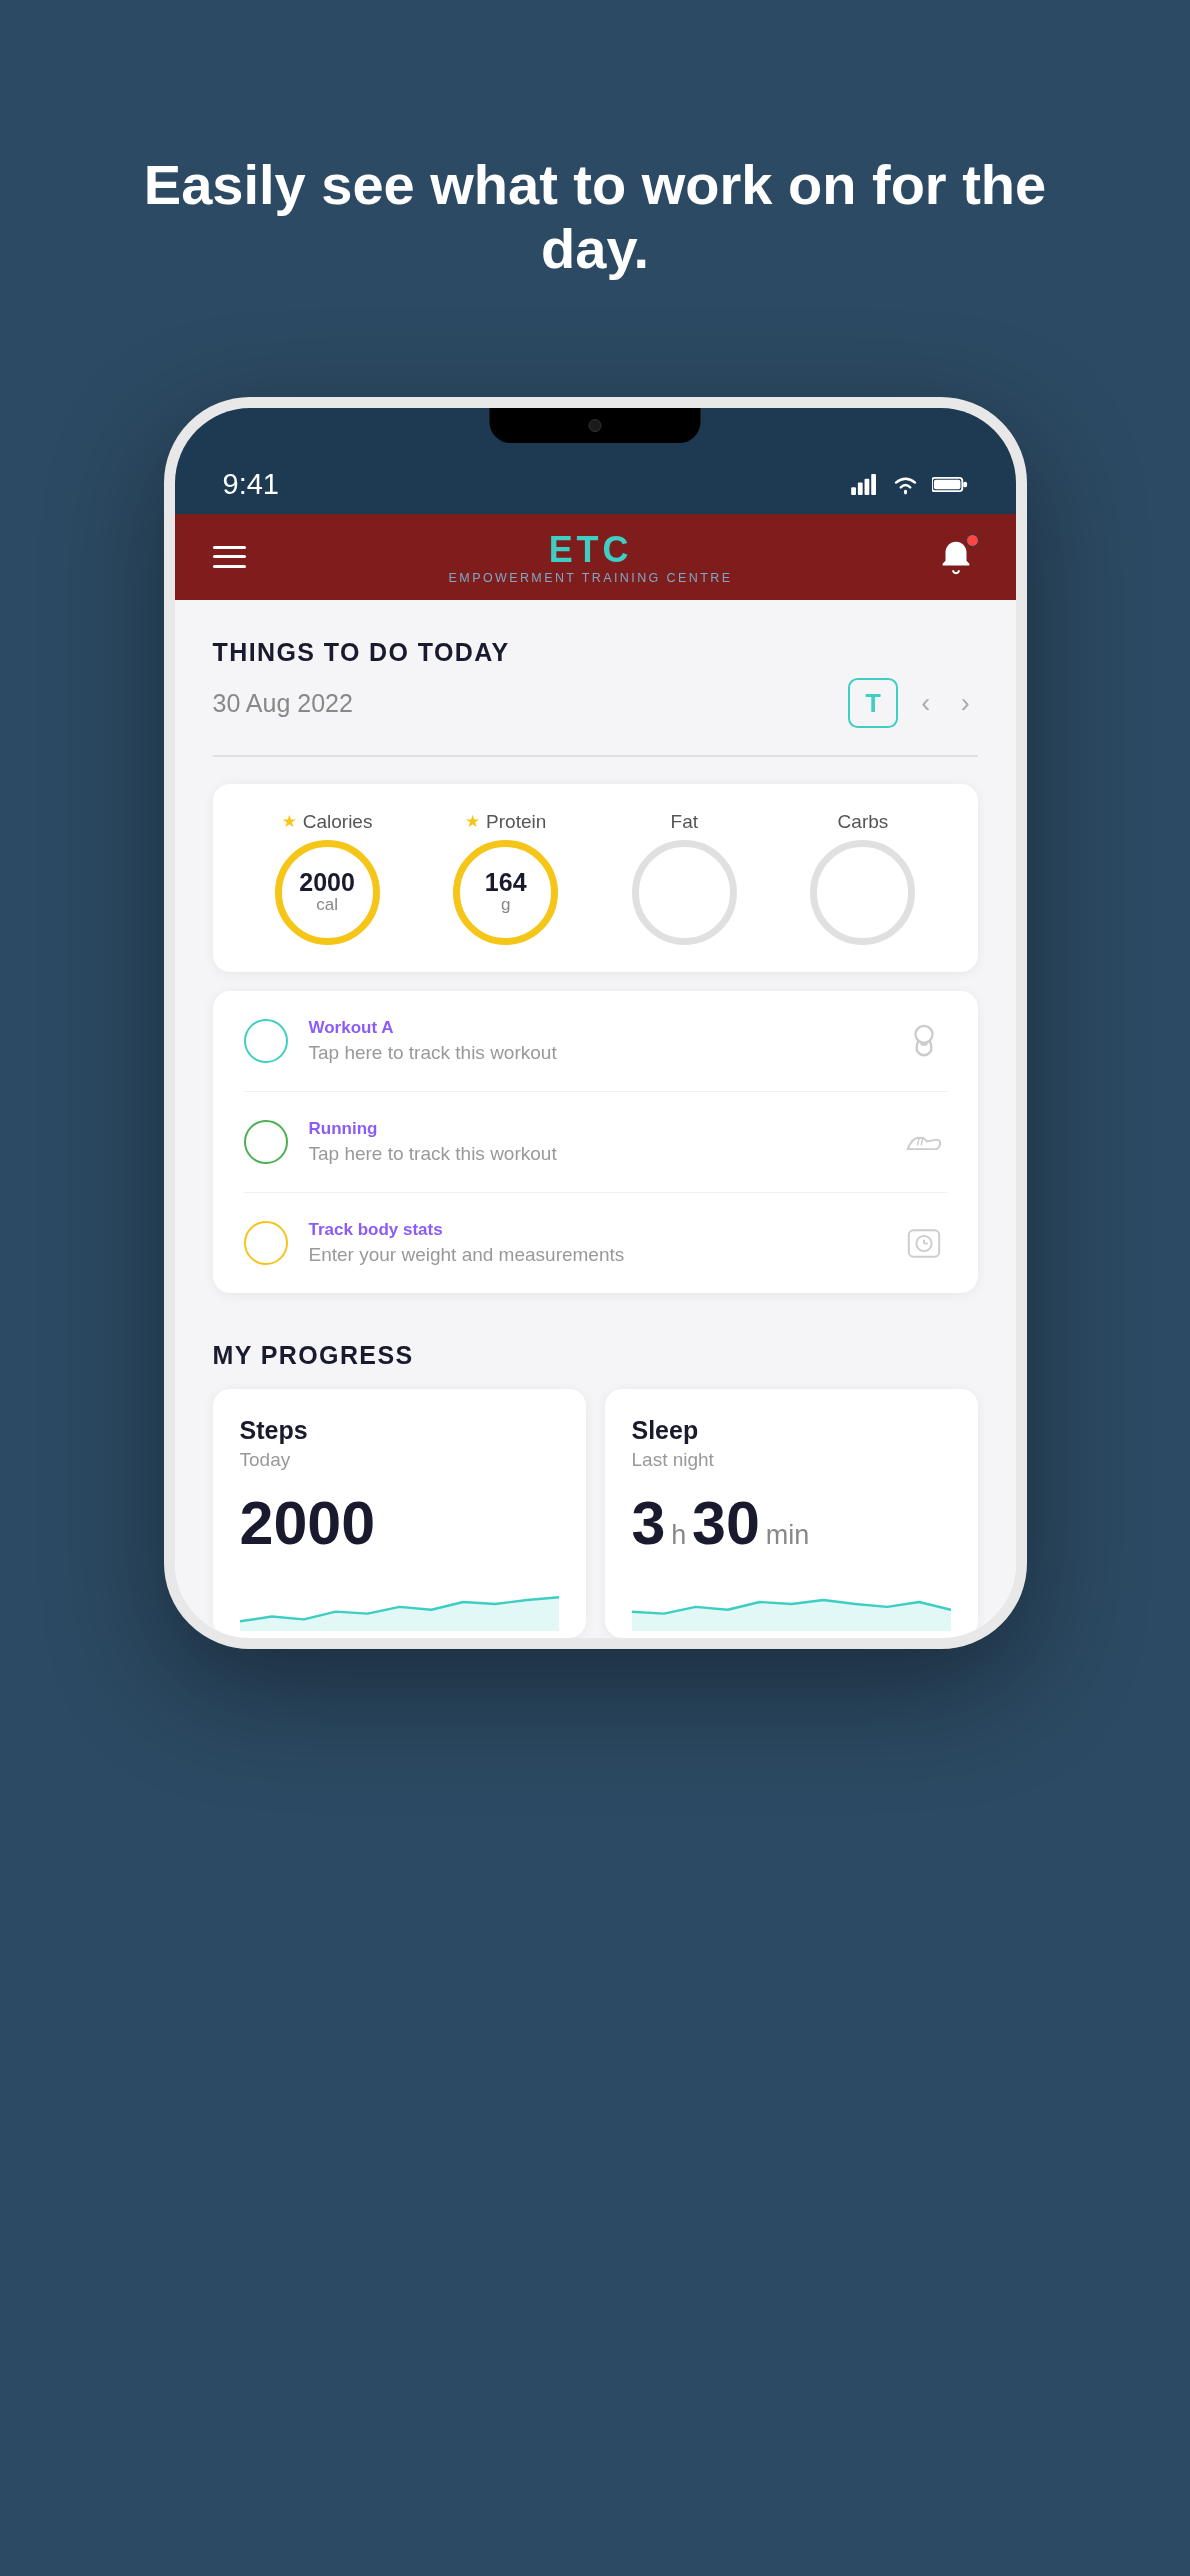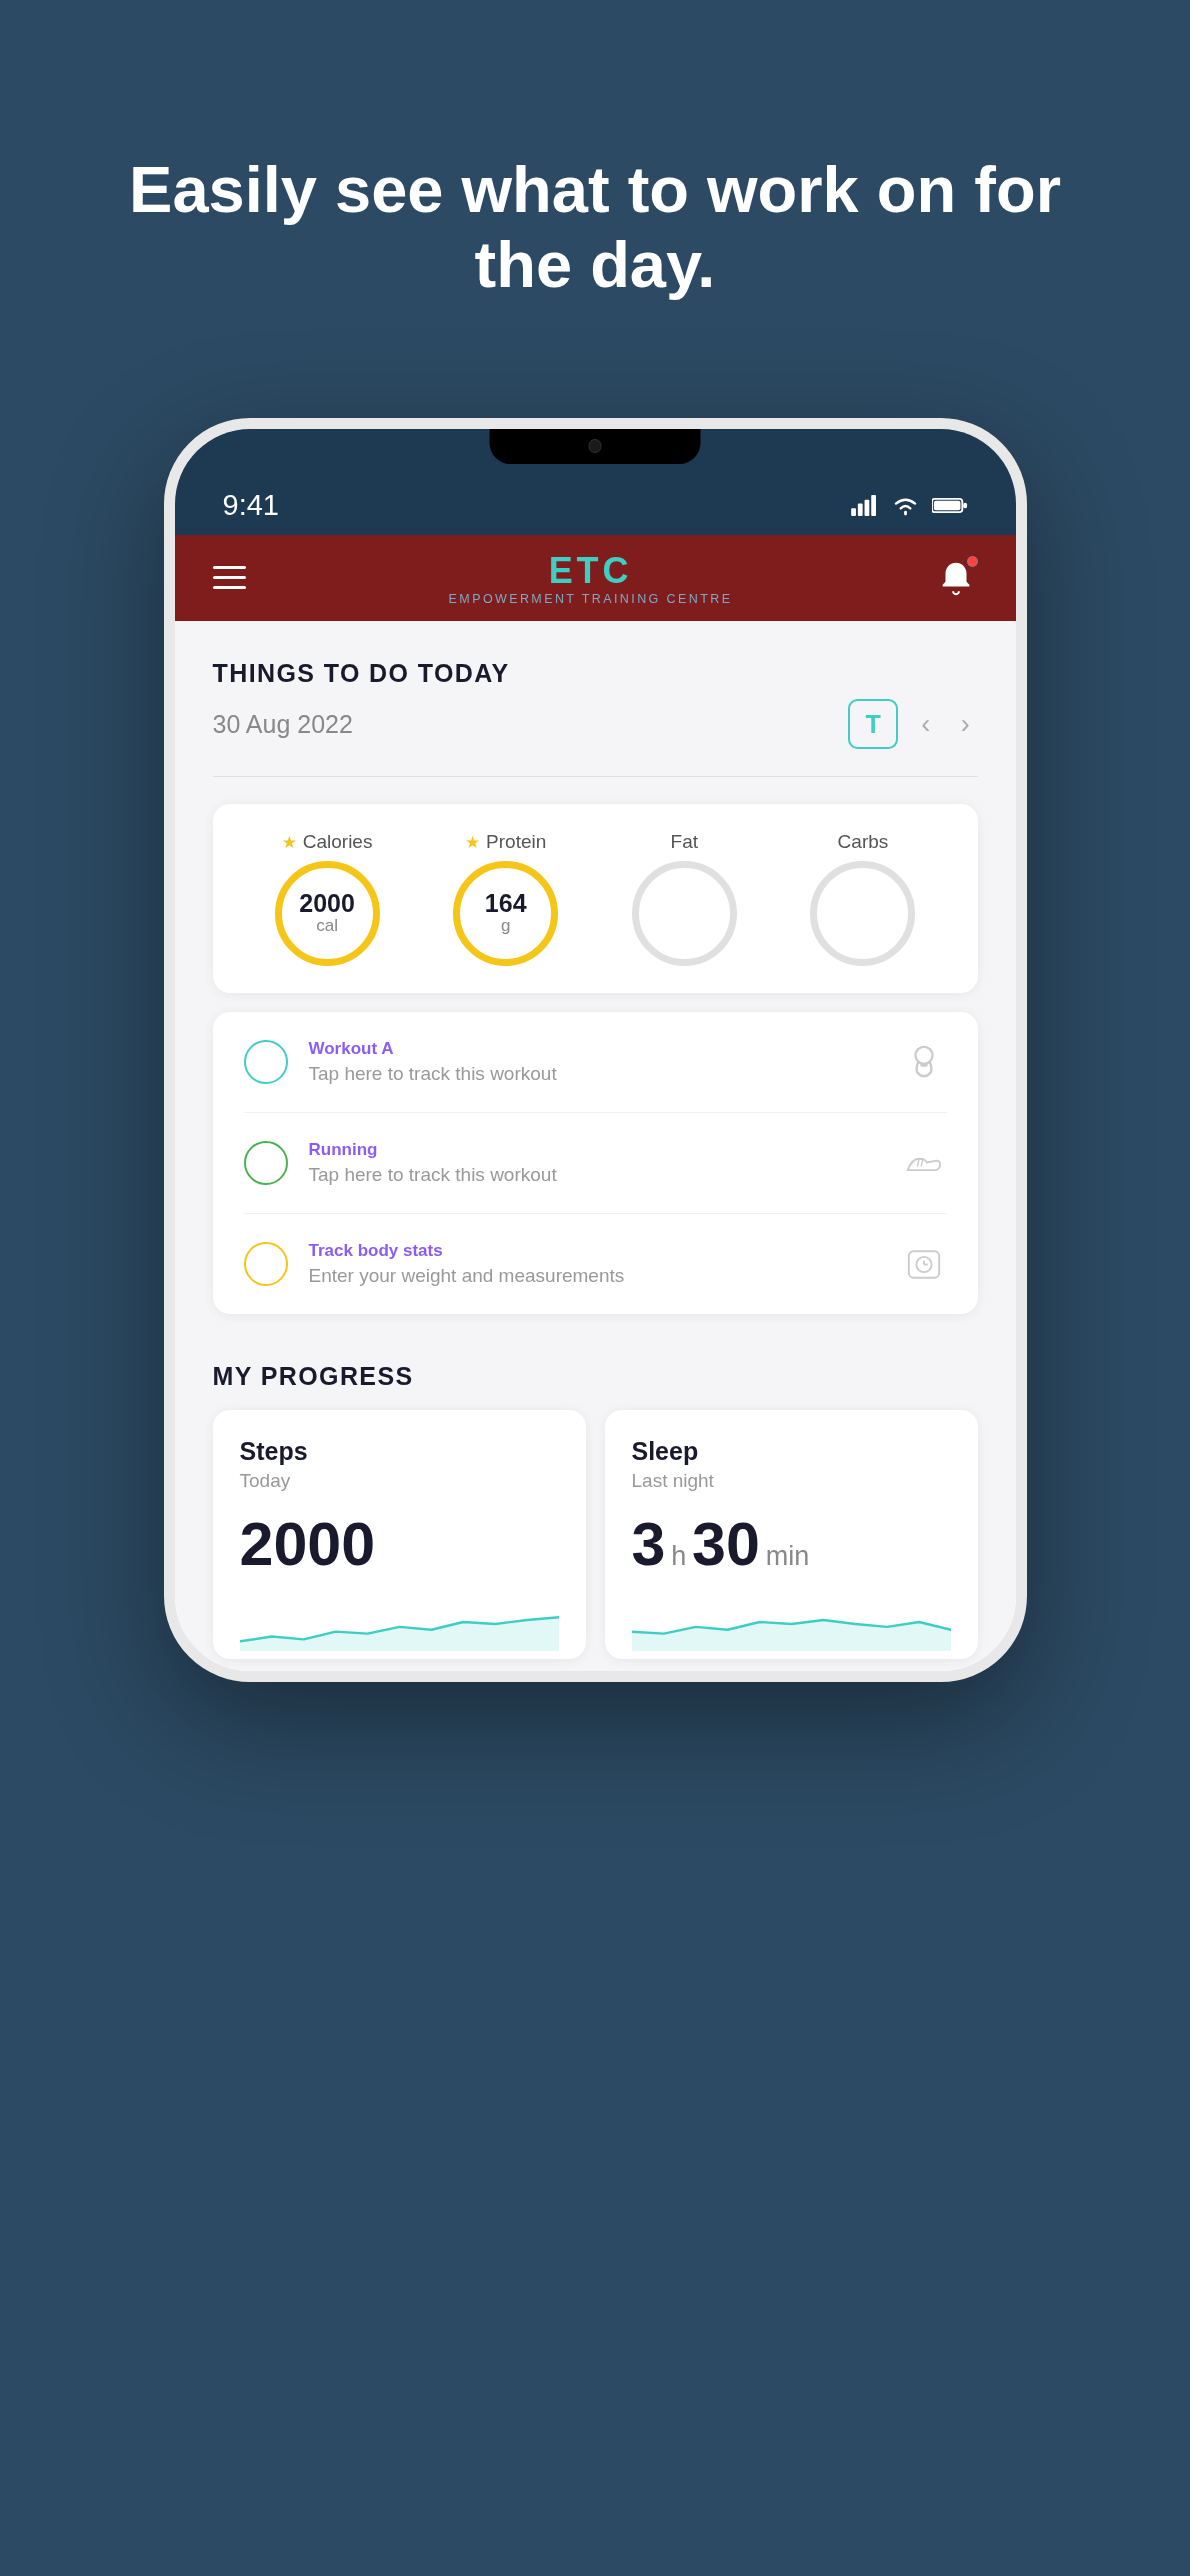--- a/index.html
+++ b/index.html
@@ -11,21 +11,21 @@
       background-color: #2c4a63;
       display: flex;
       flex-direction: column;
       align-items: center;
       font-family: -apple-system, BlinkMacSystemFont, 'Helvetica Neue', Arial, sans-serif;
       overflow: hidden;
     }
 
     .hero-text {
       color: #ffffff;
-      font-size: 65px;
+      font-size: 56px;
       font-weight: 700;
       text-align: center;
       line-height: 1.15;
       padding: 153px 96px 77px 96px;
       width: 100%;
     }
 
     .phone-wrapper {
       width: 863px;
       background: #ffffff;
@@ -151,21 +151,21 @@
       width: 13.4px;
       height: 13.4px;
       background: #ff4444;
       border-radius: 50%;
       border: 1.9px solid #1e3a52;
     }
 
     
     .app-content {
       background: #f5f5f7;
-      padding: 38px 38px 12px 38px;
+      padding: 38px 38px 0 38px;
     }
 
     .section-title {
       font-size: 25px;
       font-weight: 800;
       color: #1a1a2e;
       letter-spacing: 1.4px;
       margin-bottom: 11.5px;
     }
 

